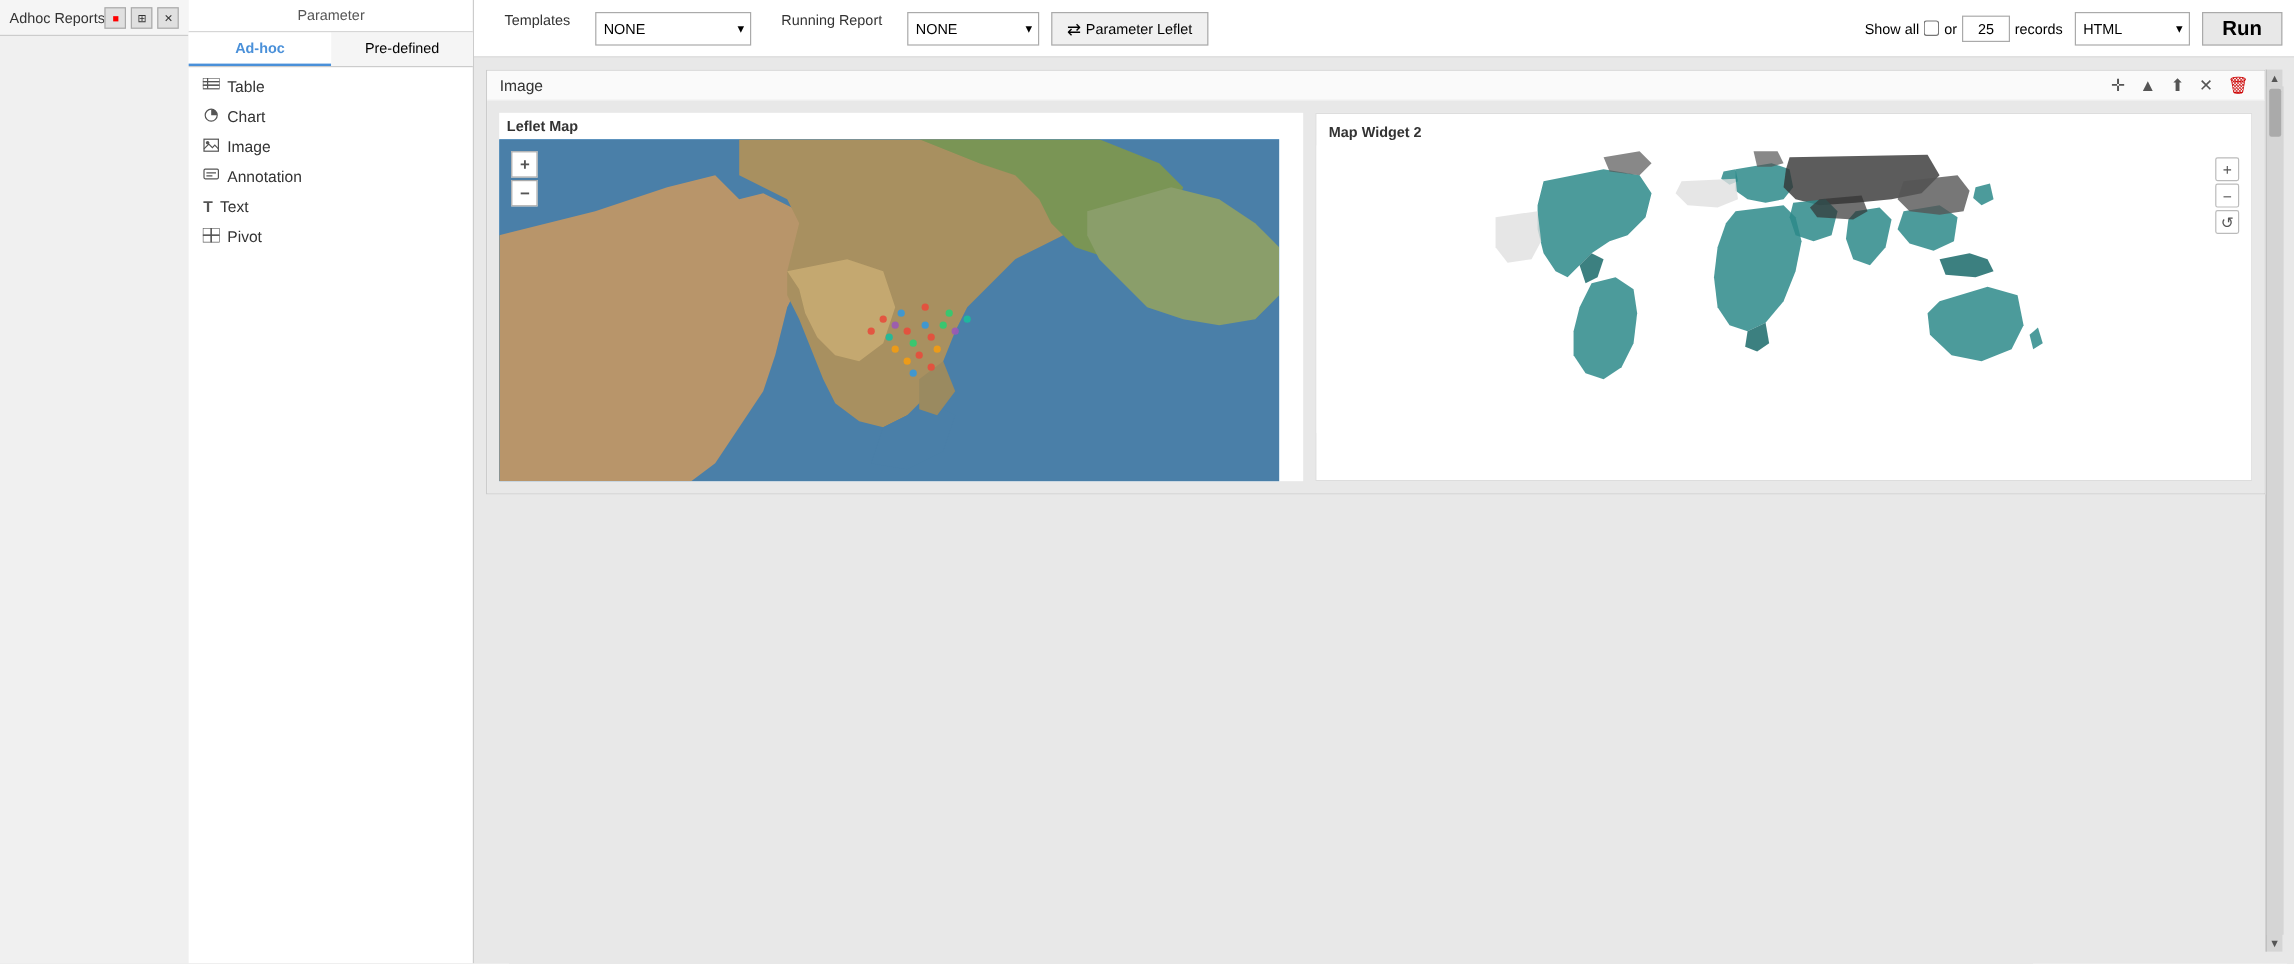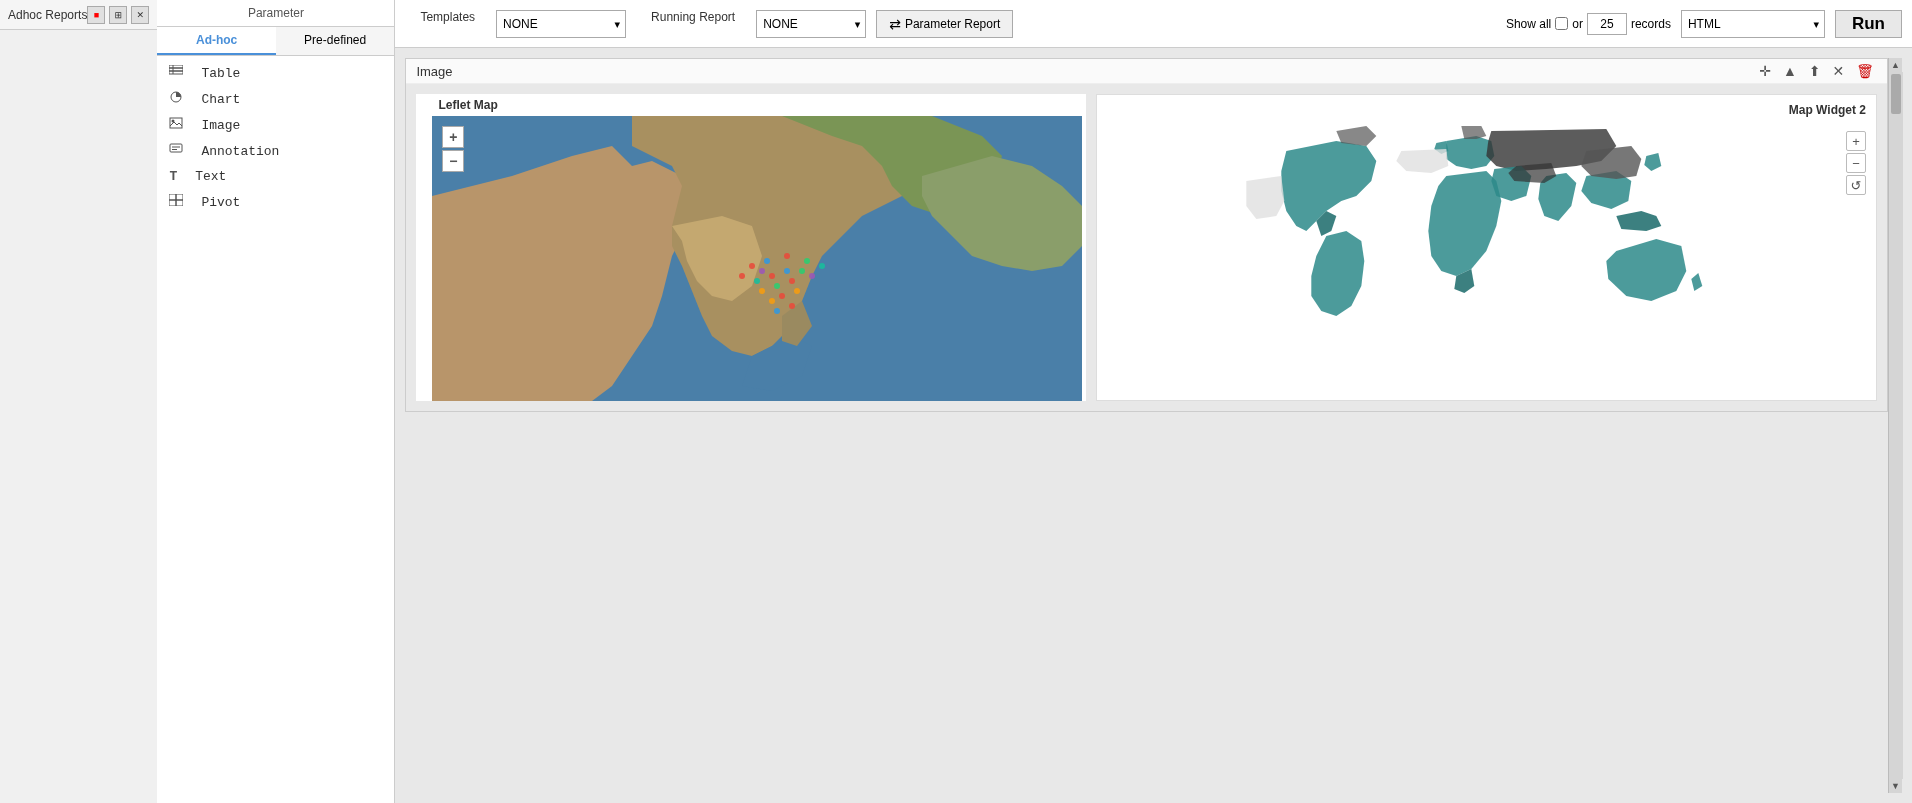--- a/index.html
+++ b/index.html
@@ -63,26 +63,25 @@
     .sidebar-tab.active {
       background: #fff;
       border-bottom: 2px solid #4a90d9;
       color: #4a90d9;
       font-weight: 600;
     }
     #sidebar-items { padding: 4px 0; }
     .sidebar-item {
       display: flex;
       align-items: center;
-      gap: 18px;
+      gap: 6px;
       padding: 5px 12px;
       font-size: 13px;
       cursor: pointer;
       color: #333;
-      font-family: Liberation Mono, monospace;
     }
     .item-icon { font-size: 13px; color: #555; }
 
     
     #content { flex: 1; display: flex; flex-direction: column; overflow: hidden; }
 
     
     #toolbar {
       height: 48px;
       background: #fff;
@@ -139,21 +138,21 @@
     #records-input {
       width: 40px;
       height: 22px;
       border: 1px solid #aaa;
       text-align: center;
       font-size: 12px;
     }
     #format-select-wrapper { position: relative; display: inline-block; }
     #format-select {
       height: 28px;
-      width: 144px;
+      width: 96px;
       border: 1px solid #aaa;
       background: #fff;
       padding: 0 24px 0 6px;
       font-size: 12px;
       appearance: none;
       -webkit-appearance: none;
       cursor: pointer;
     }
     #format-select-wrapper::after {
       content: '▾';
@@ -211,21 +210,20 @@
       min-height: 310px;
     }
 
     
     #leaflet-map-container {
       width: 670px;
       flex-shrink: 0;
       position: relative;
       background: #fff;
       margin: 10px;
-      padding-left: 16px;
     }
     #leaflet-map-label {
       font-size: 12px;
       font-weight: 600;
       padding: 4px 6px;
       color: #333;
     }
     #leaflet-map {
       width: 650px;
       height: 285px;
@@ -257,21 +255,20 @@
       background: #fff;
       border: 1px solid #ddd;
       position: relative;
       min-height: 285px;
     }
     #map-widget-label {
       font-size: 12px;
       font-weight: 600;
       padding: 8px 10px 4px;
       color: #333;
-      text-align: right;
     }
     #map-widget-map {
       width: 100%;
       height: 240px;
       position: relative;
       overflow: hidden;
     }
     .map-widget-ctrl {
       position: absolute;
       right: 10px;
@@ -416,21 +413,21 @@
           <span class="toolbar-label">Running Report</span>
           <div class="select-wrapper">
             <select class="toolbar-select select-sm2">
               <option>NONE</option>
             </select>
           </div>
         </div>
 
         <button id="param-mapping-btn">
           <span style="font-size:14px;">⇄</span>
-          <span>Parameter Report</span>
+          <span>Parameter Leflet</span>
         </button>
 
         <div id="show-all-area">
           <span>Show all</span>
           <input type="checkbox" style="">
           <span>or</span>
           <input type="text" id="records-input" value="25" style="">
           <span>records</span>
         </div>
 

